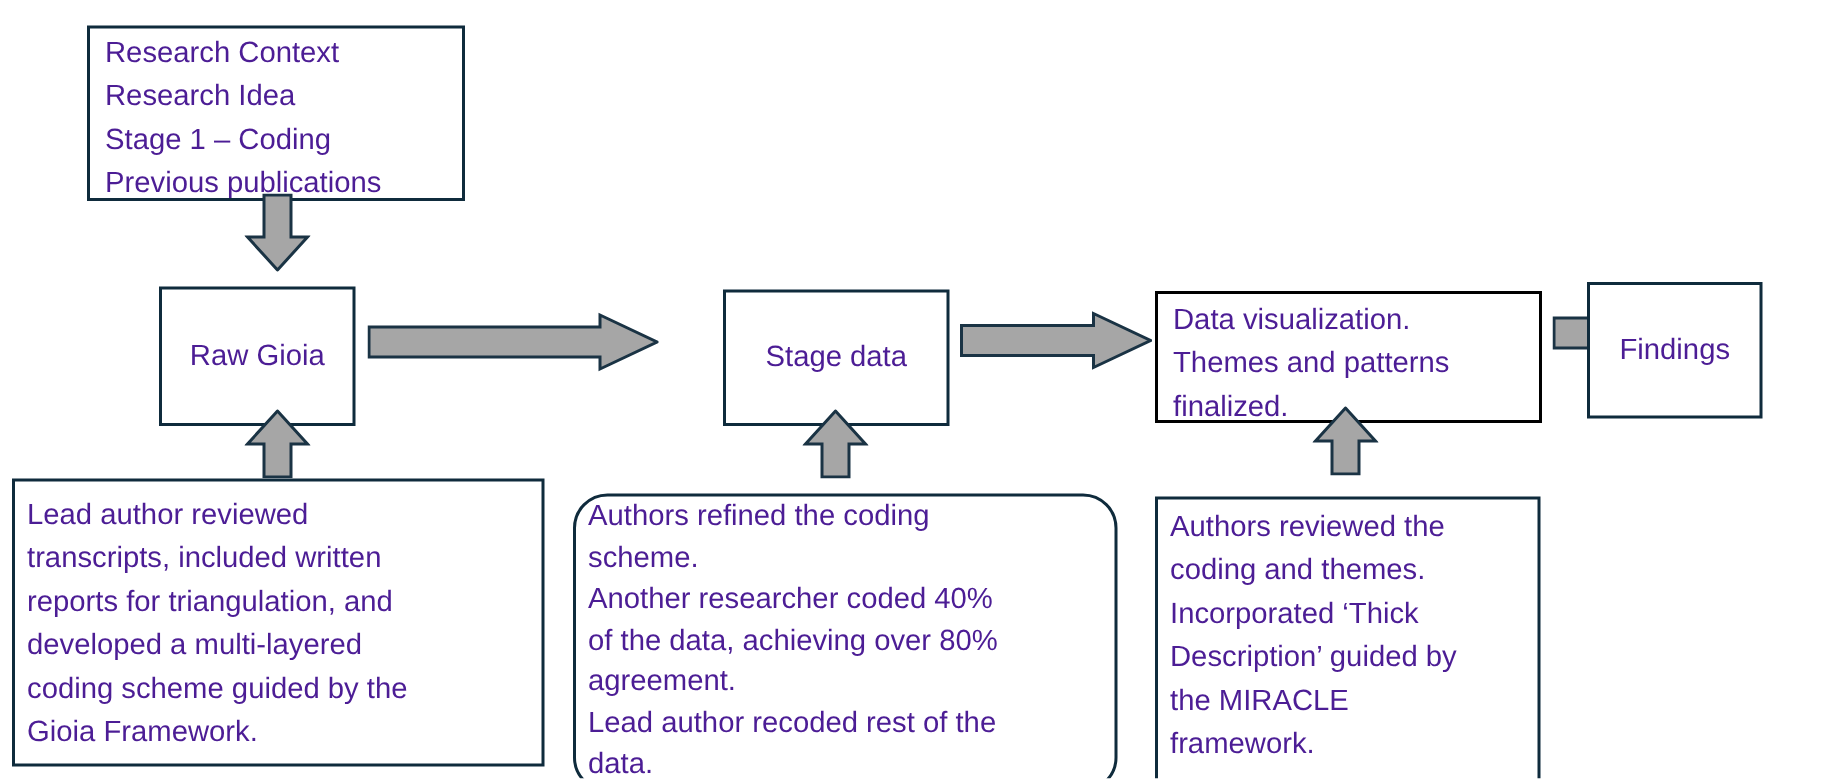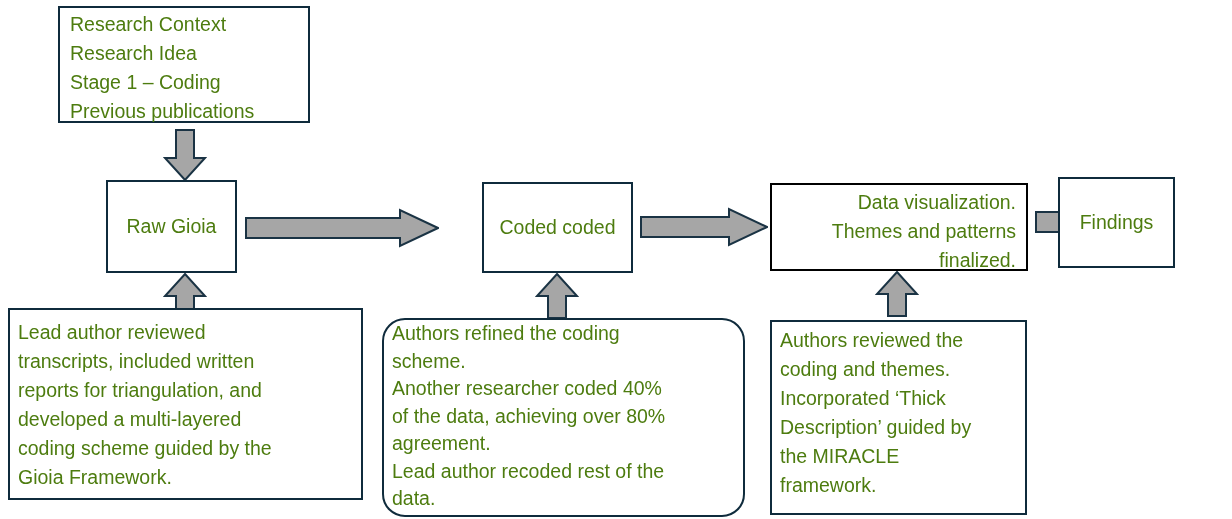--- a/index.html
+++ b/index.html
@@ -15,23 +15,24 @@
     font-family: "Liberation Sans", sans-serif;
     color: #1a1a1a;
     overflow: hidden;
   }
   .box {
     position: absolute;
     background: #ffffff;
     border: 2px solid #0f2b3c;
     box-sizing: border-box;
     font-size: 19.5px;
-    color: #4d7c0f;
+    color: #4c1d95;
+    margin-top: 11px;
   }
-  .black-border { border-color: #000000; text-align: right; }
+  .black-border { border-color: #000000; }
   .center {
     display: flex;
     align-items: center;
     justify-content: center;
     text-align: center;
   }
   .multiline {
     white-space: pre-line;
     line-height: 29px;
   }
@@ -76,21 +77,21 @@
   <svg class="arrow arrow-down-context" width="44" height="52" viewBox="0 0 44 52">
     <polygon points="13,1 31,1 31,29 42,29 22,51 2,29 13,29"></polygon>
   </svg>
 
   <div class="box box-raw center">Raw Gioia</div>
 
   <svg class="arrow arrow-right-1" width="194" height="40" viewBox="0 0 194 40">
     <polygon points="1,10 155,10 155,2 193,20 155,38 155,30 1,30"></polygon>
   </svg>
 
-  <div class="box box-coded center">Coded coded</div>
+  <div class="box box-coded center">Stage data</div>
 
   <svg class="arrow arrow-right-2" width="128" height="40" viewBox="0 0 128 40">
     <polygon points="1,10 89,10 89,2 127,20 89,38 89,30 1,30"></polygon>
   </svg>
 
   <div class="box box-viz black-border multiline">Data visualization.
 Themes and patterns
 finalized.</div>
 
   <svg class="arrow arrow-right-3" width="72" height="40" viewBox="0 0 72 40">

